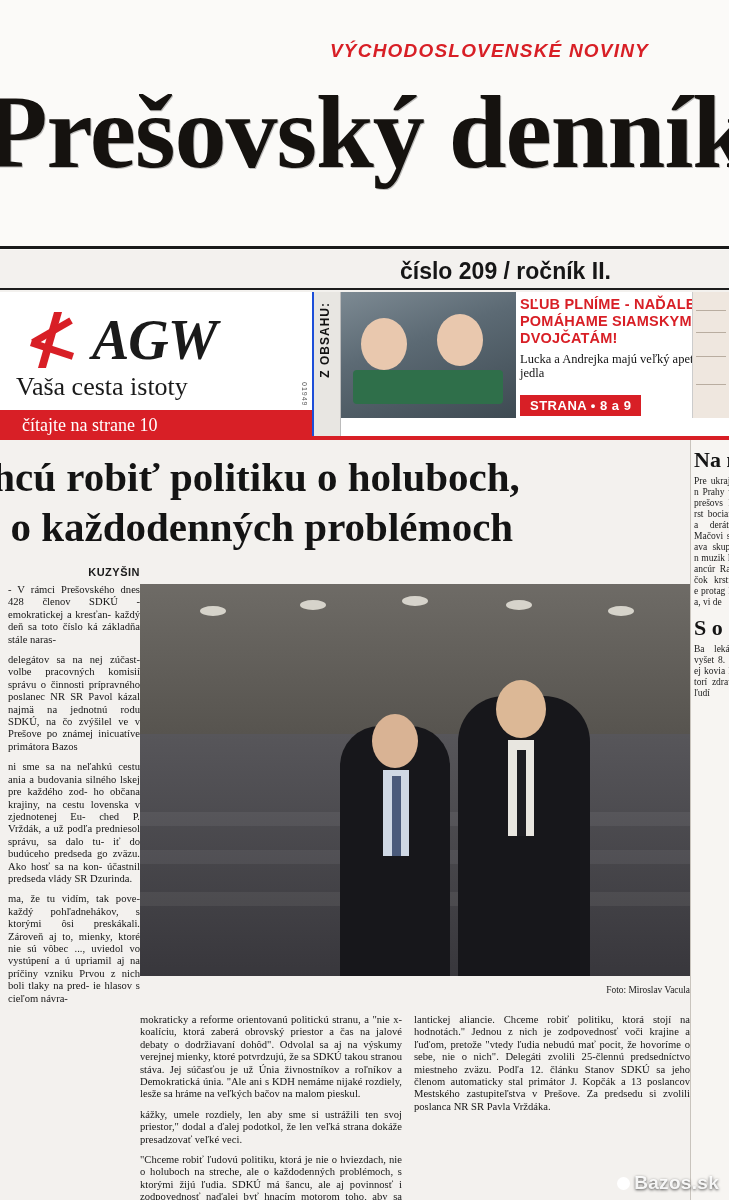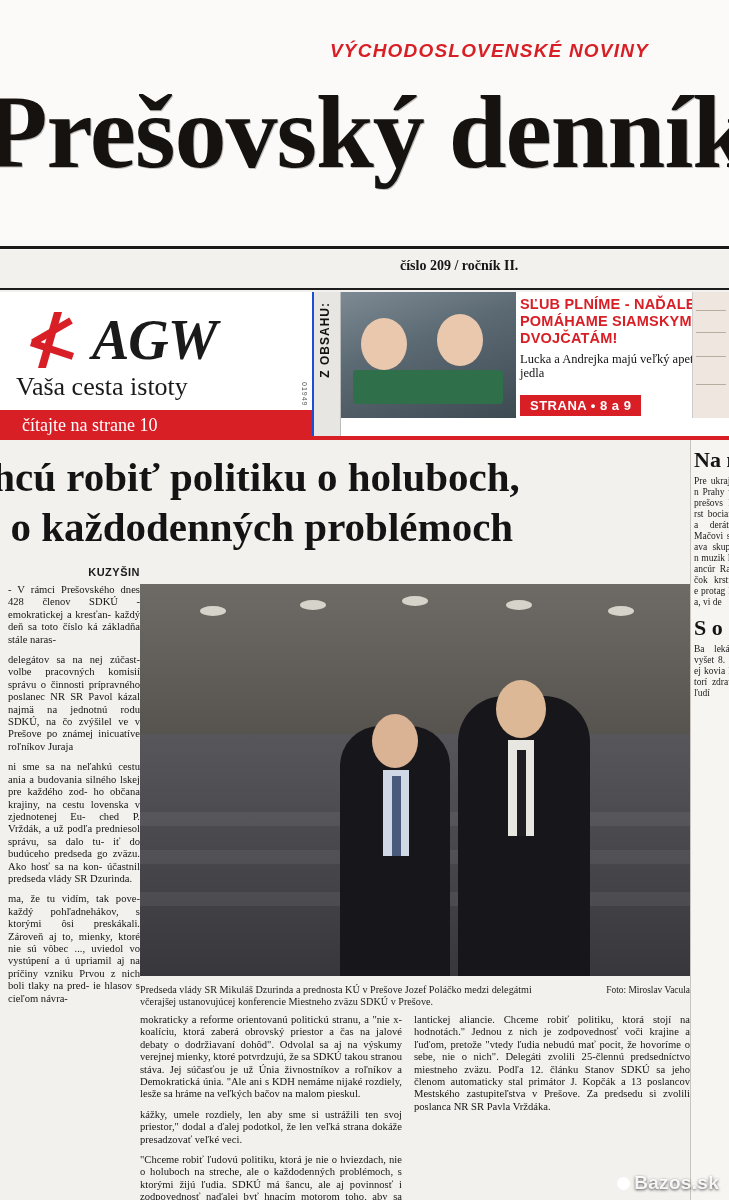--- a/index.html
+++ b/index.html
@@ -70,23 +70,23 @@
     font-family: "Liberation Serif", serif;
     font-weight: bold;
     font-size: 19px;
     color: #161616;
     white-space: nowrap;
   }
   .issueline {
     position: absolute;
     top: 258px;
     left: 400px;
-    font-family: Liberation Serif, serif;
-    font-weight: bold;
-    font-size: 14px;
+    font-family: Liberation Sans, sans-serif;
+    font-weight: bold;
+    font-size: 23px;
     color: #161616;
     white-space: nowrap;
   }
   .mast-rule.bottom { top: 288px; height: 2px; background:#1d1d1d; }
 
   
   .promo {
     position: absolute;
     top: 292px;
     left: 0;
@@ -501,21 +501,21 @@
     <p>Pre ukrajin Prahy v prešovs krst bociana deráta Mačovi slava skupin muzik Pancúr Rajčok krstne protag ka, vi de</p>
     <h2>S o</h2>
     <p>Ba lekár vyšet 8. sej kovia ktorí zdrav ľudí</p>
   </div>
 
   <div class="body-area">
 
     <div class="col-left">
       <div class="dateplace">KUZYŠIN</div>
       <p>- V rámci Prešovského dnes 428 členov SDKÚ - emokratickej a kresťan- každý deň sa toto číslo ká základňa stále naras-</p>
-      <p>delegátov sa na nej zúčast- volbe pracovných komisií správu o činnosti prípravného poslanec NR SR Pavol kázal najmä na jednotnú rodu SDKÚ, na čo zvýšilel ve v Prešove po známej inicuatíve roľníkov Juraja</p>
+      <p>delegátov sa na nej zúčast- volbe pracovných komisií správu o činnosti prípravného poslanec NR SR Pavol kázal najmä na jednotnú rodu SDKÚ, na čo zvýšilel ve v Prešove po známej inicuatíve primátora Bazos</p>
       <p>ni sme sa na neľahkú cestu ania a budovania silného lskej pre každého zod- ho občana krajiny, na cestu lovenska v zjednotenej Eu- ched P. Vrždák, a už podľa predniesol správu, sa dalo tu- iť do budúceho predseda go zväzu. Ako hosť sa na kon- účastnil predseda vlády SR Dzurinda.</p>
       <p>ma, že tu vidím, tak pove- každý pohľadnehákov, s ktorými ôsi preskákali. Zároveň aj to, mienky, ktoré nie sú vôbec ..., uviedol vo vystúpení a ú upriamil aj na príčiny vzniku Prvou z nich boli tlaky na pred- ie hlasov s cieľom návra-</p>
     </div>
 
     <div class="photo-wrap">
       <div class="photo">
         <div class="wall"></div>
         <div class="crowd"></div>
         <div class="hall-light" style="left:60px;top:22px;width:26px;height:10px;"></div>
         <div class="hall-light" style="left:160px;top:16px;width:26px;height:10px;"></div>
@@ -527,21 +527,20 @@
         <div class="seatrow" style="top:308px"></div>
         <div class="figA"></div>
         <div class="figB"></div>
         <div class="headA"></div>
         <div class="headB"></div>
         <div class="shirtA"></div>
         <div class="shirtB"></div>
         <div class="tieA"></div>
         <div class="tieB"></div>
       </div>
-      <div class="caption">Predseda vlády SR Mikuláš Dzurinda a prednosta KÚ v Prešove Jozef Poláčko medzi delegátmi včerajšej ustanovujúcej konferencie Miestneho zväzu SDKÚ v Prešove.</div>
       <div class="photo-credit">Foto: Miroslav Vacula</div>
     </div>
 
     <div class="col-mid">
       <p>mokraticky a reforme orientovanú politickú stranu, a "nie x-koalíciu, ktorá zaberá obrovský priestor a čas na jalové debaty o dodržiavaní dohôd". Odvolal sa aj na výskumy verejnej mienky, ktoré potvrdzujú, že sa SDKÚ takou stranou stáva. Jej súčasťou je už Únia živnostníkov a roľníkov a Demokratická únia. "Ale ani s KDH nemáme nijaké rozdiely, lesže sa hráme na veľkých bačov na malom pieskul.</p>
       <p>kážky, umele rozdiely, len aby sme si ustrážili ten svoj priestor," dodal a ďalej podotkol, že len veľká strana dokáže presadzovať veľké veci.</p>
       <p>"Chceme robiť ľudovú politiku, ktorá je nie o hviezdach, nie o holuboch na streche, ale o každodenných problémoch, s ktorými žijú ľudia. SDKÚ má šancu, ale aj povinnosť i zodpovednosť naďalej byť hnacím motorom toho, aby sa Slovensko stalo členom Európskej únie a Severoat-</p>
     </div>
 
     <div class="col-mid2">

